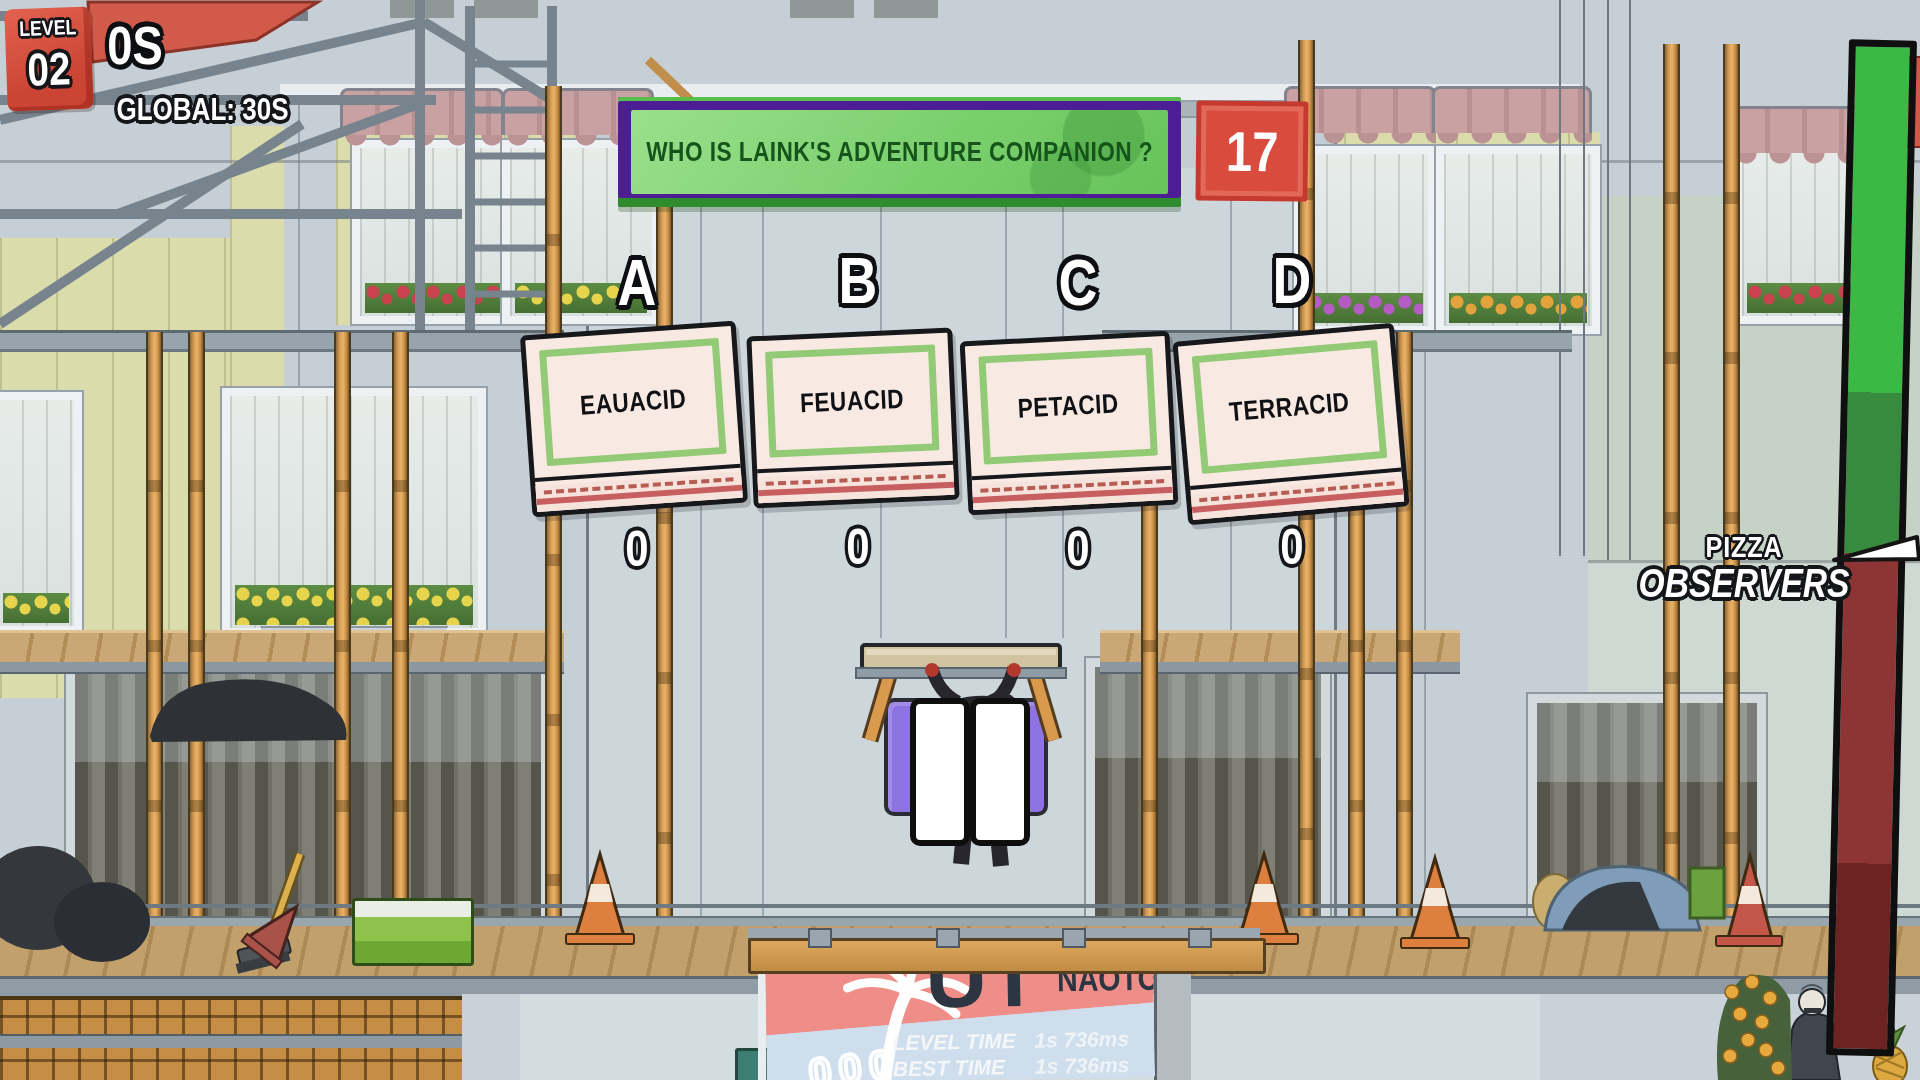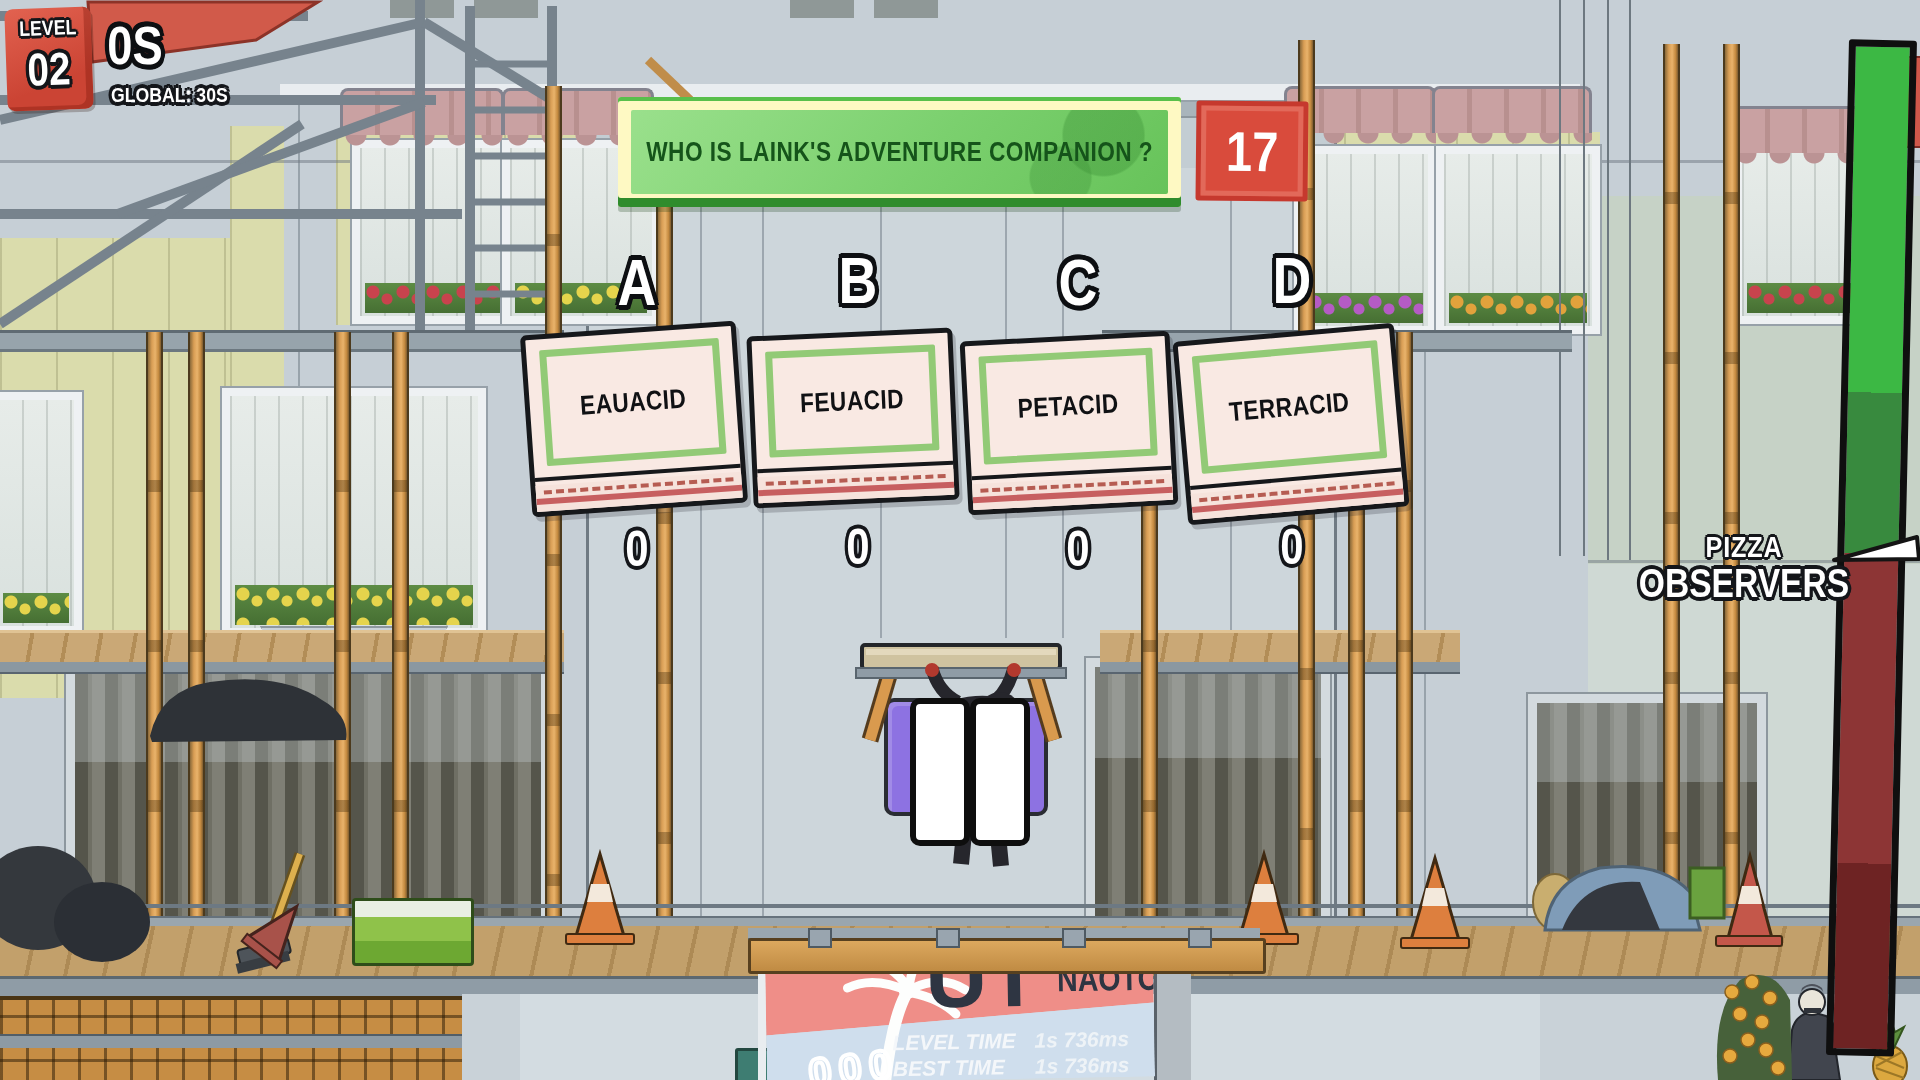--- a/index.html
+++ b/index.html
@@ -64,21 +64,21 @@
   .pbox .frame{position:absolute;inset:11px 13px;border:7px solid #92ca76;border-radius:2px;display:flex;align-items:center;justify-content:center;}
   .pbox .lbl{font-size:27px;font-weight:bold;color:#101114;letter-spacing:.5px;}
   .pbox .side{position:absolute;left:0;right:0;bottom:0;height:26px;background:#f6e3dc;overflow:hidden;}
   .pbox .dash{display:block;height:0;border-top:4px dashed #b65c52;margin:5px 8px 0;}
   .pbox .solid{display:block;height:6px;background:#c75f60;margin:4px 0 0;}
 
   .letter{font-size:64px;color:#fff;font-weight:bold;}
   .count{font-size:50px;color:#fff;font-weight:bold;}
 
   
-  .banner{position:absolute;left:618px;top:97px;width:563px;height:110px;background:#fef9c3;border-radius:3px;
+  .banner{position:absolute;left:618px;top:97px;width:563px;height:110px;background:#4c1d95;border-radius:3px;
     box-shadow:inset 0 -9px 0 #2f8c2c,inset 0 4px 0 #58bf4b,0 5px 0 rgba(25,60,20,.25);}
   .banner .in{position:absolute;inset:13px;border-radius:2px;display:flex;align-items:center;justify-content:center;
     background:radial-gradient(circle 60px at 88% 30%,rgba(55,140,50,.35) 0 40px,transparent 42px),
     radial-gradient(circle 40px at 80% 80%,rgba(55,140,50,.3) 0 30px,transparent 32px),
     linear-gradient(130deg,#9ae08c,#7bd06e 55%,#67c35a);}
   .banner .q{font-size:27px;font-weight:bold;color:#15541a;letter-spacing:.5px;}
 
   .t17{position:absolute;left:1196px;top:101px;width:112px;height:100px;background:#c6392e;border-radius:3px;transform:rotate(.6deg);}
   .t17 .in{position:absolute;inset:5px;background:#d94b3c;border:5px solid #e2695a;display:flex;align-items:center;justify-content:center;}
   .t17 .n{font-size:56px;color:#fff;font-weight:bold;}
@@ -385,21 +385,21 @@
   <div class="clamp" style="left:936px"></div>
   <div class="clamp" style="left:1062px"></div>
   <div class="clamp" style="left:1188px"></div>
 
 
   <div class="badge">
     <div class="wt o3" style="margin-top:8px;font-size:21px"><span class="cx">LEVEL</span></div>
     <div class="wt o4" style="margin-top:2px;font-size:46px"><span class="cx">02</span></div>
   </div>
   <div class="abs wt o5" style="left:102px;top:14px;font-size:54px"><span class="cx">0S</span></div>
-  <div class="abs wt o4" style="left:100px;top:83px;font-size:21px"><span class="cx">GLOBAL: 30S</span></div>
+  <div class="abs wt o4" style="left:100px;top:92px;font-size:31px"><span class="cx">GLOBAL: 30S</span></div>
 
   <div class="banner">
     <div class="in">
         <span class="q cx">WHO IS LAINK'S ADVENTURE COMPANION ?</span>
       </div>
   </div>
   <div class="t17">
     <div class="in">
         <span class="n cx">17</span>
       </div>
@@ -458,15 +458,15 @@
   <div class="abs count o4 ctr" style="left:637px;top:520px"><span class="cx">0</span></div>
   <div class="abs count o4 ctr" style="left:858px;top:518px"><span class="cx">0</span></div>
   <div class="abs count o4 ctr" style="left:1078px;top:520px"><span class="cx">0</span></div>
   <div class="abs count o4 ctr" style="left:1292px;top:518px"><span class="cx">0</span></div>
 
   <div class="gauge"></div>
   <svg class="abs" style="left:0;top:0" width="1920" height="1080" viewBox="0 0 1920 1080">
     <polygon points="1834,560 1917,537 1919,559" fill="#fff" stroke="#141414" stroke-width="4" stroke-linejoin="round"></polygon>
   </svg>
   <div class="abs aud o3 ctr" style="left:1744px;top:530px;font-size:30px;letter-spacing:1px"><span class="cx">PIZZA</span></div>
-  <div class="abs aud o4 ctr" style="left:1744px;top:561px;font-size:40px;"><span class="cx">OBSERVERS</span></div>
+  <div class="abs aud o4 ctr" style="left:1744px;top:561px;font-size:40px;font-style:italic"><span class="cx">OBSERVERS</span></div>
 
 </div>
 
 </body></html>

